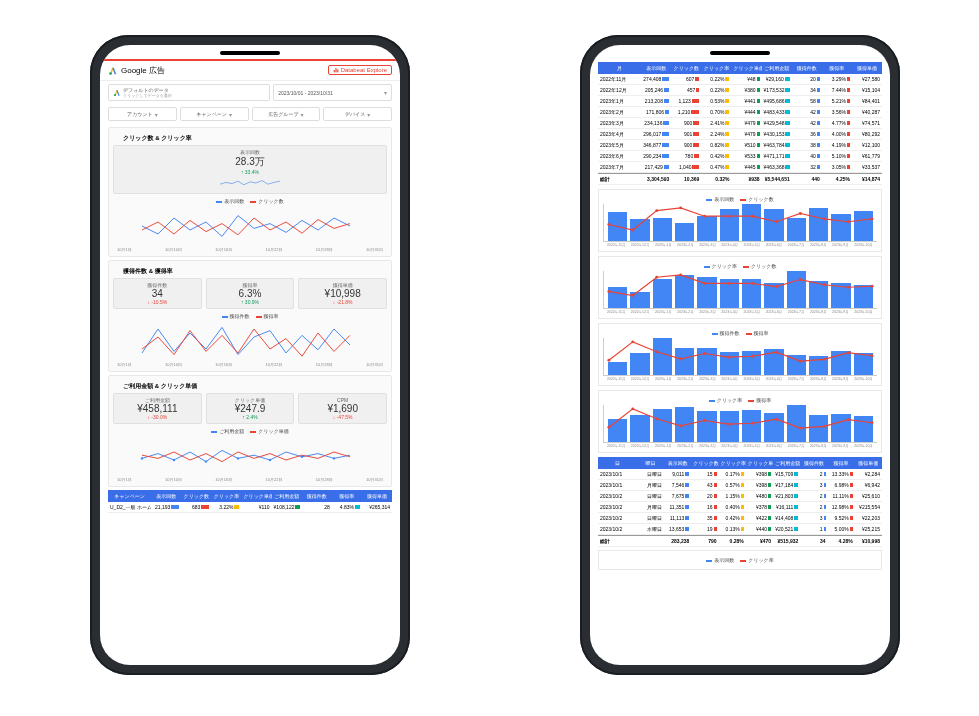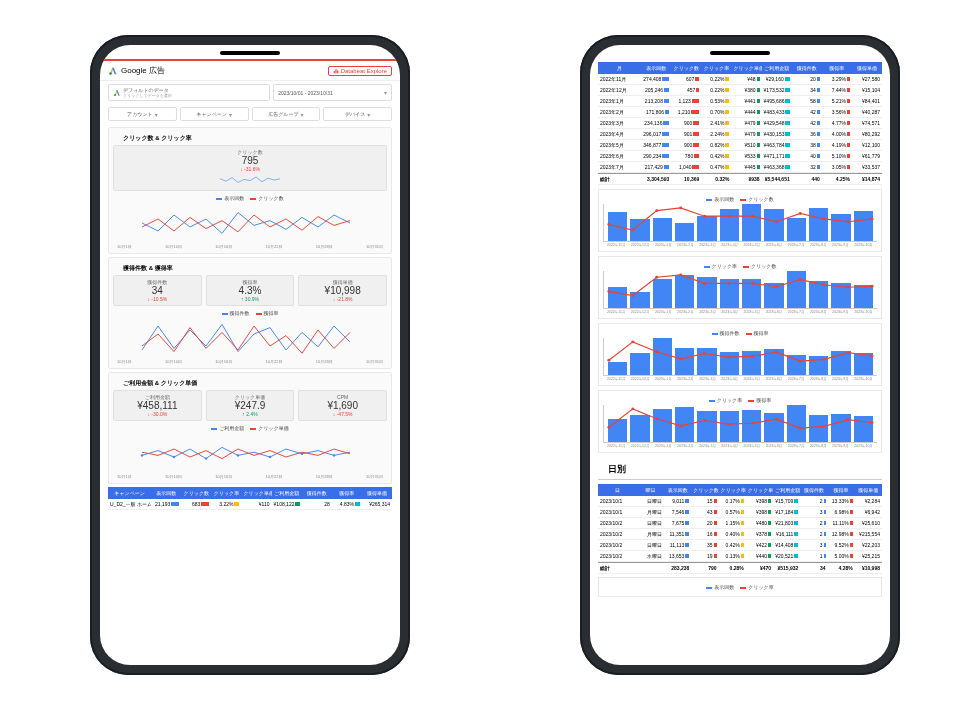--- a/index.html
+++ b/index.html
@@ -6,21 +6,21 @@
   body { font-family: Arial, "Hiragino Sans", sans-serif; background: #fff; width: 979px; height: 716px; position: relative; overflow: hidden; }
 
   .phone { position: absolute; width: 320px; height: 640px; background: #2a2e32; border-radius: 38px; padding: 10px; box-shadow: inset 0 0 0 2px #1a1e22; }
   .phone.left { left: 90px; top: 35px; }
   .phone.right { left: 580px; top: 35px; }
   .phone::before { content: ""; position: absolute; left: 50%; top: 16px; transform: translateX(-50%); width: 60px; height: 4px; background: #000; border-radius: 2px; z-index: 5; }
   .screen { width: 100%; height: 100%; background: #fff; border-radius: 30px; overflow: hidden; position: relative; font-size: 6px; }
   .topbar { height: 2px; background: #ea4335; margin-top: 14px; }
 
   
-  .hdr { display: flex; align-items: center; justify-content: space-between; padding: 4px 8px; border-bottom: 1px solid #eee; }
+  .hdr { display: flex; align-items: flex-start; justify-content: space-between; padding: 4px 8px; border-bottom: 1px solid #eee; }
   .logo { display: flex; align-items: center; gap: 3px; }
   .gicons { width: 10px; height: 10px; }
   .gtitle { font-size: 8px; font-weight: 400; }
   .brand { font-size: 6px; color: #ea4335; border: 1px solid #ea4335; padding: 1px 4px; border-radius: 2px; display: flex; align-items: center; gap: 2px; }
 
   .filterrow { display: flex; gap: 3px; padding: 3px 8px; }
   .selectbox { flex: 1; border: 1px solid #ddd; border-radius: 2px; padding: 2px 4px; display: flex; align-items: center; justify-content: space-between; gap: 2px; min-width: 0; background: #fff; min-height: 14px; }
   .selectbox .lbl { font-size: 5px; color: #555; white-space: nowrap; overflow: hidden; text-overflow: ellipsis; }
   .selectbox .sub { font-size: 4px; color: #999; display: block; }
   .selectbox.sm { flex: 1; justify-content: center; }
@@ -129,22 +129,22 @@
       <div class="selectbox sm">
           <span class="lbl">デバイス</span>
           <span class="chev">▾</span>
         </div>
     </div>
 
 
     <div class="panel">
       <div class="subtitle">クリック数 &amp; クリック率</div>
       <div class="kpirow">
-        <div class="kpi"><div class="klabel">クリック数</div><div class="kval">795</div><div class="kdelta down"><span>↓ </span><span>-31.6%</span></div><svg class="spark" viewBox="0 0 100 20">
-              <polyline points="0,8 10,12 20,6 30,14 40,9 50,11 60,5 70,13 80,7 90,10 100,8" fill="none" stroke="#4285f4" stroke-width="1"></polyline>
+        <div class="kpi"><div class="klabel">表示回数</div><div class="kval">28.3万</div><div class="kdelta up"><span>↑ </span><span>33.4%</span></div><svg class="spark" viewBox="0 0 100 20">
+              <polyline points="0,12 10,9 20,11 30,7 40,13 50,8 60,10 70,6 80,12 90,9 100,7" fill="none" stroke="#4285f4" stroke-width="1"></polyline>
             </svg></div>
       </div>
       <div class="chartbox">
         <div class="legend">
             <span><i class="dot b"></i><span>表示回数</span></span>
             <span><i class="dot r"></i><span>クリック数</span></span>
           </div>
         <svg class="linechart" viewBox="0 0 280 50">
           <polyline points="5,25 25,35 45,15 65,30 85,20 105,38 125,12 145,28 165,22 185,33 205,18 225,30 245,15 265,25" fill="none" stroke="#4285f4" stroke-width="1.2"></polyline>
           <polyline points="5,30 25,20 45,35 65,18 85,32 105,22 125,36 145,15 165,30 185,20 205,34 225,17 245,28 265,22" fill="none" stroke="#ea4335" stroke-width="1.2"></polyline>
@@ -163,21 +163,21 @@
     <div class="panel">
       <div class="subtitle">獲得件数 &amp; 獲得率</div>
       <div class="kpirow">
         <div class="kpi">
             <div class="klabel">獲得件数</div>
             <div class="kval">34</div>
             <div class="kdelta down"><span>↓ </span><span>-10.5%</span></div>
           </div>
         <div class="kpi">
             <div class="klabel">獲得率</div>
-            <div class="kval">4.3%</div>
+            <div class="kval">6.3%</div>
             <div class="kdelta up"><span>↑ </span><span>30.9%</span></div>
           </div>
         <div class="kpi">
             <div class="klabel">獲得単価</div>
             <div class="kval">¥10,998</div>
             <div class="kdelta down"><span>↓ </span><span>-21.8%</span></div>
           </div>
       </div>
       <div class="chartbox">
         <div class="legend">
@@ -619,21 +619,20 @@
             <span>2023年5月</span>
             <span>2023年6月</span>
             <span>2023年7月</span>
             <span>2023年8月</span>
             <span>2023年9月</span>
             <span>2023年10月</span>
           </div>
         </div>
       </div>
 
-    <div class="section-title">日別</div>
 
     <div class="tbl">
       <div class="thead">
         <div class="th first">日</div>
         <div class="th">曜日</div>
         <div class="th">表示回数</div>
         <div class="th">クリック数</div>
         <div class="th">クリック率</div>
         <div class="th">クリック単価</div>
         <div class="th">ご利用金額</div>

